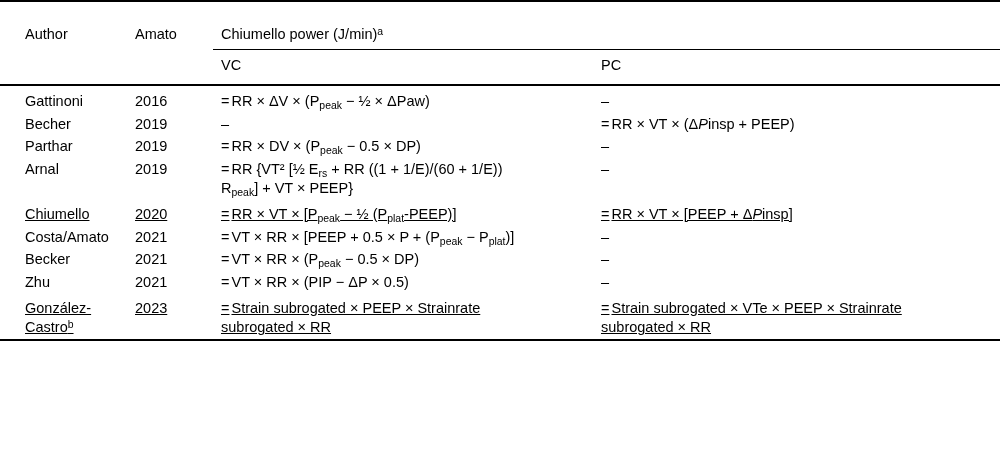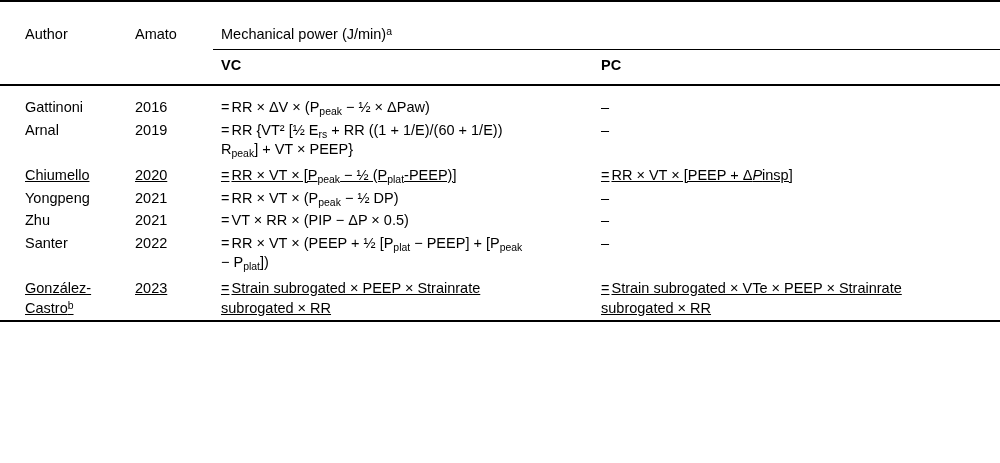--- a/index.html
+++ b/index.html
@@ -51,35 +51,34 @@
 
   .hdr-row1 td {
     padding-top: 10px;
     padding-bottom: 4px;
     vertical-align: top;
   }
   .hdr-row2 td {
     padding-top: 6px;
     padding-bottom: 9px;
     vertical-align: top;
-    font-weight: bold;
   }
 
   td.cell-author { padding-left: 25px; padding-right: 6px; }
   td.cell-year   { padding-left: 0; padding-right: 6px; }
   td.cell-vc     { padding-left: 8px; padding-right: 10px; }
   td.cell-pc     { padding-left: 8px; padding-right: 10px; }
 
   tbody td {
     vertical-align: top;
     padding-top: 0;
     padding-bottom: 0;
   }
   tbody tr.data-row td { padding-top: 1.5px; padding-bottom: 1.5px; }
-  tbody tr.data-row:first-child td { padding-top: 12px; }
+  tbody tr.data-row:first-child td { padding-top: 6px; }
   tbody tr.data-row:last-child td { padding-bottom: 8px; }
 
   
   tbody tr.gap-above td { padding-top: 5px; text-decoration: underline; }
 
   sub { font-size: 0.72em; line-height: 0; vertical-align: -0.28em; }
   sup { font-size: 0.72em; line-height: 0; vertical-align: 0.42em; }
   .ital { font-style: italic; }
 
   .eq { display: inline; }
@@ -102,79 +101,91 @@
     </colgroup>
 
     <thead>
       <tr class="rule-top">
         <td colspan="4" style="padding:0;height:13px;"></td>
       </tr>
       <tr class="hdr-row1">
         <td class="cell-author">Author</td>
         <td class="cell-year">Amato</td>
         <td class="cell-vc rule-sub-cell" colspan="2">
-          <span class="hdr-main">Mechanical power (J/min)</span><sup>a</sup>
+          <span class="hdr-main">Chiumello power (J/min)</span><sup>a</sup>
         </td>
       </tr>
       <tr class="hdr-row2 rule-head-bottom">
         <td class="cell-author"></td>
         <td class="cell-year"></td>
         <td class="cell-vc">VC</td>
         <td class="cell-pc">PC</td>
       </tr>
     </thead>
 
     <tbody>
 
       <tr class="data-row">
         <td class="cell-author">Gattinoni</td>
         <td class="cell-year">2016</td>
         <td class="cell-vc"><span class="eq"><span class="eqsign">=</span>RR × ΔV × (P<sub>peak</sub> − ½ × ΔPaw)</span></td>
         <td class="cell-pc"><span class="dash">–</span></td>
       </tr>
 
 
+      <tr class="data-row">
+        <td class="cell-author">Becher</td>
+        <td class="cell-year">2019</td>
+        <td class="cell-vc"><span class="dash">–</span></td>
+        <td class="cell-pc"><span class="eq"><span class="eqsign">=</span>RR × VT × (Δ<span class="ital">P</span>insp + PEEP)</span></td>
+      </tr>
 
+      <tr class="data-row">
+        <td class="cell-author">Parthar</td>
+        <td class="cell-year">2019</td>
+        <td class="cell-vc"><span class="eq"><span class="eqsign">=</span>RR × DV × (P<sub>peak</sub> − 0.5 × DP)</span></td>
+        <td class="cell-pc"><span class="dash">–</span></td>
+      </tr>
 
       <tr class="data-row">
         <td class="cell-author">Arnal</td>
         <td class="cell-year">2019</td>
         <td class="cell-vc"><span class="eq"><span class="eqsign">=</span>RR {VT² [½ E<sub>rs</sub> + RR ((1 + 1/E)/(60 + 1/E))<br>R<sub>peak</sub>] + VT × PEEP}</span></td>
         <td class="cell-pc"><span class="dash">–</span></td>
       </tr>
 
       <tr class="data-row gap-above">
         <td class="cell-author">Chiumello</td>
         <td class="cell-year">2020</td>
         <td class="cell-vc"><span class="eq"><span class="eqsign">=</span>RR × VT × [P<sub>peak</sub> − ½ (P<sub>plat</sub>-PEEP)]</span></td>
         <td class="cell-pc"><span class="eq"><span class="eqsign">=</span>RR × VT × [PEEP + Δ<span class="ital">P</span>insp]</span></td>
       </tr>
 
-
+      <tr class="data-row">
+        <td class="cell-author">Costa/Amato</td>
+        <td class="cell-year">2021</td>
+        <td class="cell-vc"><span class="eq"><span class="eqsign">=</span>VT × RR × [PEEP + 0.5 × P + (P<sub>peak</sub> − P<sub>plat</sub>)]</span></td>
+        <td class="cell-pc"><span class="dash">–</span></td>
+      </tr>
 
       <tr class="data-row">
-        <td class="cell-author">Yongpeng</td>
+        <td class="cell-author">Becker</td>
         <td class="cell-year">2021</td>
-        <td class="cell-vc"><span class="eq"><span class="eqsign">=</span>RR × VT × (P<sub>peak</sub> − ½ DP)</span></td>
+        <td class="cell-vc"><span class="eq"><span class="eqsign">=</span>VT × RR × (P<sub>peak</sub> − 0.5 × DP)</span></td>
         <td class="cell-pc"><span class="dash">–</span></td>
       </tr>
+
 
       <tr class="data-row">
         <td class="cell-author">Zhu</td>
         <td class="cell-year">2021</td>
         <td class="cell-vc"><span class="eq"><span class="eqsign">=</span>VT × RR × (PIP − ΔP × 0.5)</span></td>
         <td class="cell-pc"><span class="dash">–</span></td>
       </tr>
 
-      <tr class="data-row">
-        <td class="cell-author">Santer</td>
-        <td class="cell-year">2022</td>
-        <td class="cell-vc"><span class="eq"><span class="eqsign">=</span>RR × VT × (PEEP + ½ [P<sub>plat</sub> − PEEP] + [P<sub>peak</sub><br>− P<sub>plat</sub>])</span></td>
-        <td class="cell-pc"><span class="dash">–</span></td>
-      </tr>
 
       <tr class="data-row gap-above">
         <td class="cell-author">González-<br>Castro<sup>b</sup></td>
         <td class="cell-year">2023</td>
         <td class="cell-vc"><span class="eq"><span class="eqsign">=</span>Strain subrogated × PEEP × Strainrate<br>subrogated × RR</span></td>
         <td class="cell-pc"><span class="eq"><span class="eqsign">=</span>Strain subrogated × VTe × PEEP × Strainrate<br>subrogated × RR</span></td>
       </tr>
 
       <tr class="rule-bottom">
         <td colspan="4" style="padding:0;height:0;"></td>

